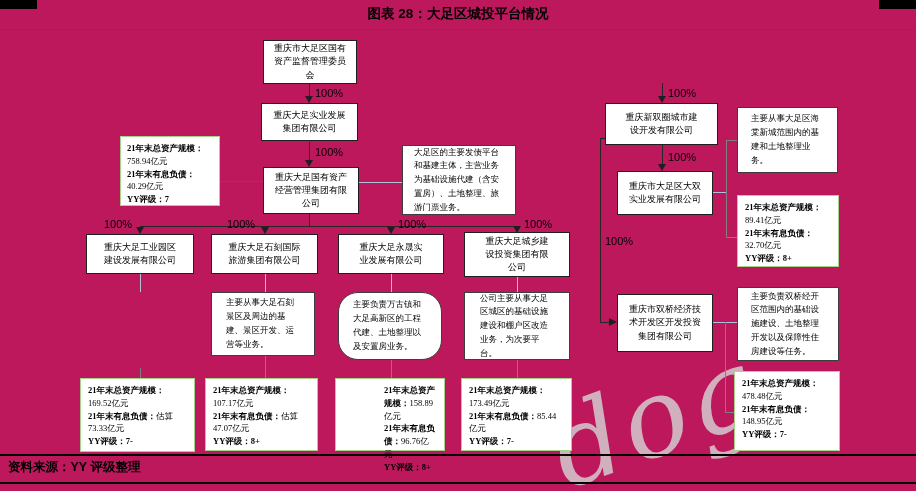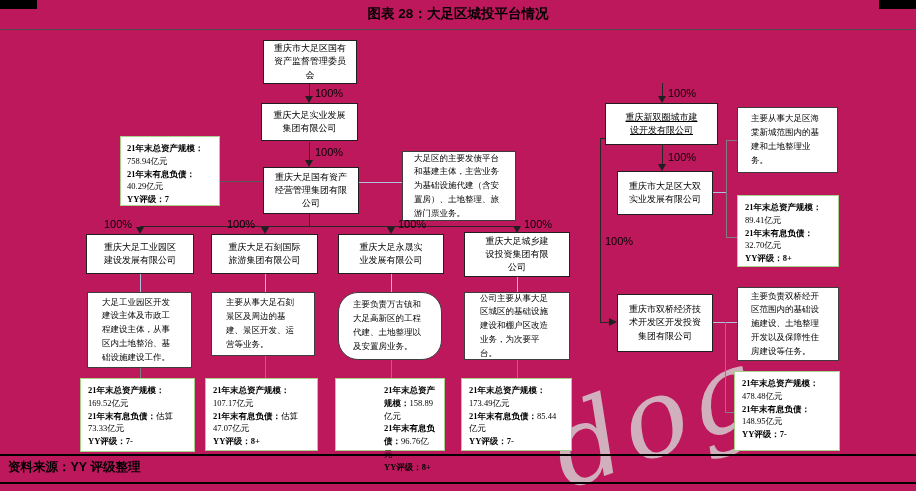--- a/index.html
+++ b/index.html
@@ -65,21 +65,21 @@
   <div class="obox bold" style="left:263px;top:167px;width:96px;height:47px;padding:0 9px;">重庆大足国有资产经营管理集团有限公司</div>
 
   <div class="hline" style="left:220px;top:181px;width:43px;background:#595959;"></div>
   <div class="gbox tight" style="left:120px;top:136px;width:100px;height:70px;">
     <div class="gline"><b>21年末总资产规模：</b><span>758.94亿元</span></div>
     <div class="gline"><b>21年末有息负债：</b><span>40.29亿元</span></div>
     <div class="gline"><b>YY评级：</b><span class="bv">7</span></div>
   </div>
 
   <div class="hline blue" style="left:359px;top:182px;width:43px;"></div>
-  <div class="dbox" style="left:402px;top:151px;width:114px;height:70px;padding:2px 11px;">
+  <div class="dbox" style="left:402px;top:145px;width:114px;height:70px;padding:2px 11px;">
       <span>大足区的主要发债平台和基建主体，主营业务为基础设施代建（含安置房）、土地整理、旅游门票业务。</span>
     </div>
 
   <div class="vline" style="left:309px;top:214px;height:13px;"></div>
   <div class="hline" style="left:140px;top:226px;width:377px;"></div>
 
   <div class="vline" style="left:140px;top:226px;height:3px;"></div>
   <div class="arrow-down" style="left:136px;top:227px;"></div>
   <div class="pct" style="left:104px;top:218px;">100%</div>
 
@@ -98,23 +98,20 @@
   <div class="obox" style="left:86px;top:234px;width:108px;height:40px;padding:0 15px;">重庆大足工业园区建设发展有限公司</div>
   <div class="obox" style="left:211px;top:234px;width:107px;height:40px;padding:0 14px;">重庆大足石刻国际旅游集团有限公司</div>
   <div class="obox" style="left:338px;top:234px;width:106px;height:40px;padding:0 18px;">重庆大足永晟实业发展有限公司</div>
   <div class="obox" style="left:464px;top:232px;width:106px;height:45px;padding:0 19px;">重庆大足城乡建设投资集团有限公司</div>
 
   <div class="vline blue" style="left:140px;top:274px;height:18px;"></div>
   <div class="vline blue" style="left:265px;top:274px;height:18px;"></div>
   <div class="vline blue" style="left:391px;top:274px;height:18px;"></div>
   <div class="vline blue" style="left:517px;top:277px;height:15px;"></div>
 
-  <div class="dbox" style="left:87px;top:292px;width:105px;height:76px;padding:2px 14px;">
-      <span>大足工业园区开发建设主体及市政工程建设主体，从事区内土地整治、基础设施建设工作。</span>
-    </div>
   <div class="dbox" style="left:211px;top:292px;width:104px;height:64px;padding:2px 14px;">
       <span>主要从事大足石刻景区及周边的基建、景区开发、运营等业务。</span>
     </div>
   <div class="dbox" style="left:338px;top:292px;width:104px;height:68px;padding:2px 14px;border-radius:20px;">
       <span>主要负责万古镇和大足高新区的工程代建、土地整理以及安置房业务。</span>
     </div>
   <div class="dbox" style="left:464px;top:292px;width:106px;height:68px;padding:2px 15px;">
       <span>公司主要从事大足区城区的基础设施建设和棚户区改造业务，为次要平台。</span>
     </div>
 
@@ -142,21 +139,21 @@
     <div class="gline"><b>21年末总资产规模：</b><span>173.49亿元</span></div>
     <div class="gline"><b>21年末有息负债：</b><span>85.44亿元</span></div>
     <div class="gline"><b>YY评级：</b><span class="bv">7-</span></div>
   </div>
 
 
   <div class="vline" style="left:662px;top:83px;height:13px;"></div>
   <div class="arrow-down" style="left:658px;top:96px;"></div>
   <div class="pct" style="left:668px;top:87px;">100%</div>
 
-  <div class="obox" style="left:605px;top:103px;width:113px;height:42px;padding:3px 17px;text-decoration:underline;">重庆新双圈城市建设开发有限公司</div>
+  <div class="obox" style="left:605px;top:103px;width:113px;height:42px;padding:3px 17px;">重庆新双圈城市建设开发有限公司</div>
 
   <div class="vline" style="left:662px;top:145px;height:20px;"></div>
   <div class="arrow-down" style="left:658px;top:164px;"></div>
   <div class="pct" style="left:668px;top:151px;">100%</div>
 
   <div class="obox bold" style="left:617px;top:171px;width:96px;height:44px;padding:0 9px;">重庆市大足区大双实业发展有限公司</div>
 
   <div class="hline" style="left:600px;top:138px;width:5px;"></div>
   <div class="vline" style="left:600px;top:138px;height:184px;"></div>
   <div class="hline" style="left:600px;top:322px;width:10px;"></div>

